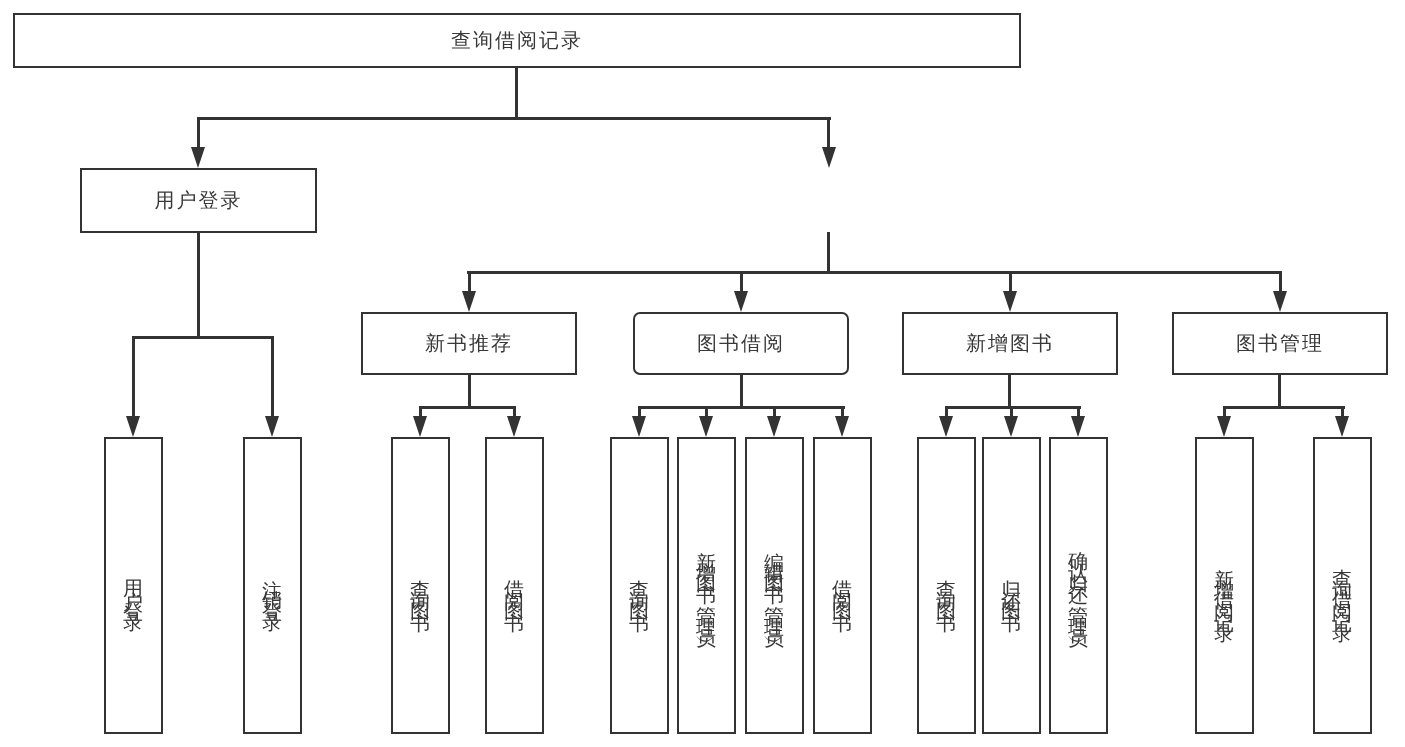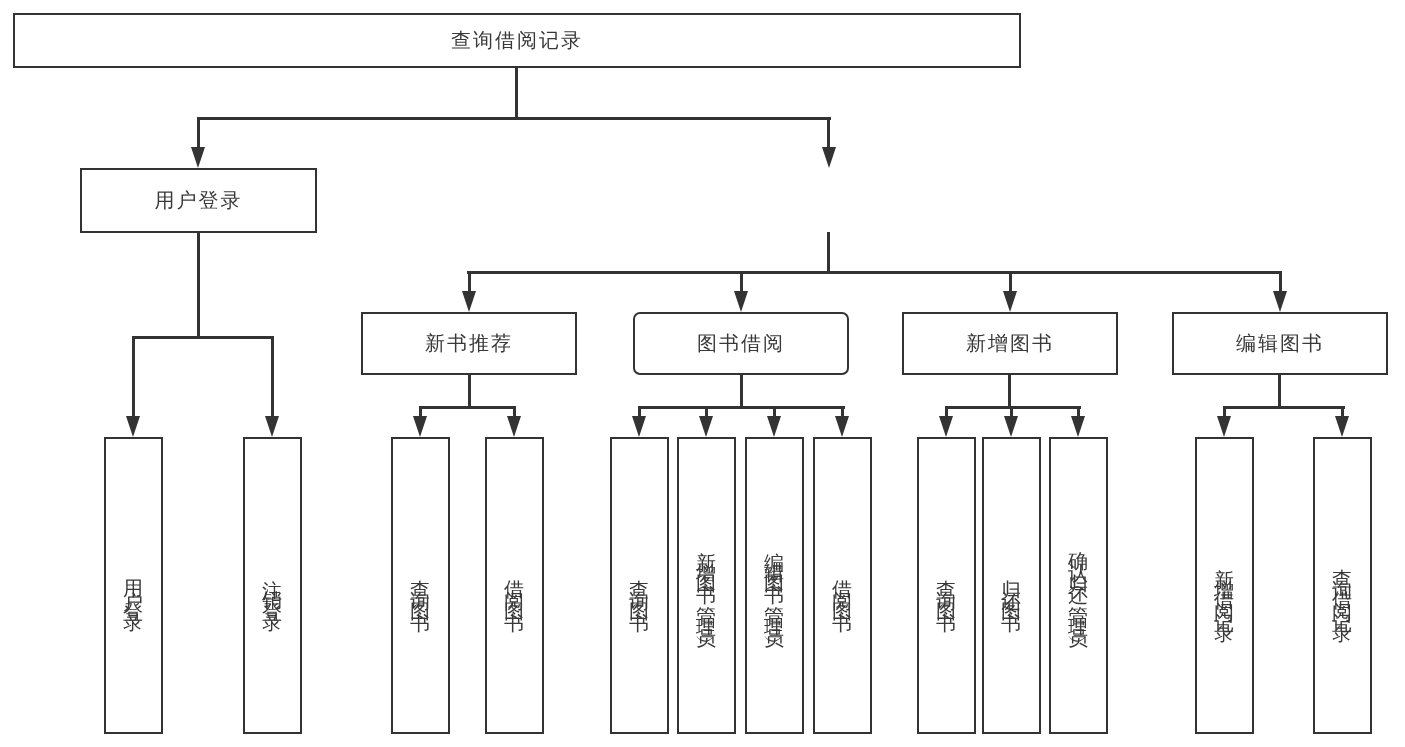--- a/index.html
+++ b/index.html
@@ -94,21 +94,21 @@
   <div class="box" style="left:361px; top:312px; width:216px; height:63px;">
     <span class="lbl">新书推荐</span>
   </div>
   <div class="box" style="left:633px; top:312px; width:216px; height:63px;border-radius:7px;">
     <span class="lbl">图书借阅</span>
   </div>
   <div class="box" style="left:902px; top:312px; width:216px; height:63px;">
     <span class="lbl">新增图书</span>
   </div>
   <div class="box" style="left:1172px; top:312px; width:216px; height:63px;">
-    <span class="lbl">编辑图书</span>
+    <span class="lbl">图书管理</span>
   </div>
 
   <div class="vline" style="left:468px; top:375px; height:33px;"></div>
   <div class="hline" style="left:419px; top:406px; width:97px;"></div>
   <div class="vline" style="left:419px; top:406px; height:12px;"></div>
   <div class="arrow" style="left:413px; top:416px;"></div>
   <div class="vline" style="left:513px; top:406px; height:12px;"></div>
   <div class="arrow" style="left:507px; top:416px;"></div>
 
   <div class="vline" style="left:740px; top:375px; height:33px;"></div>

